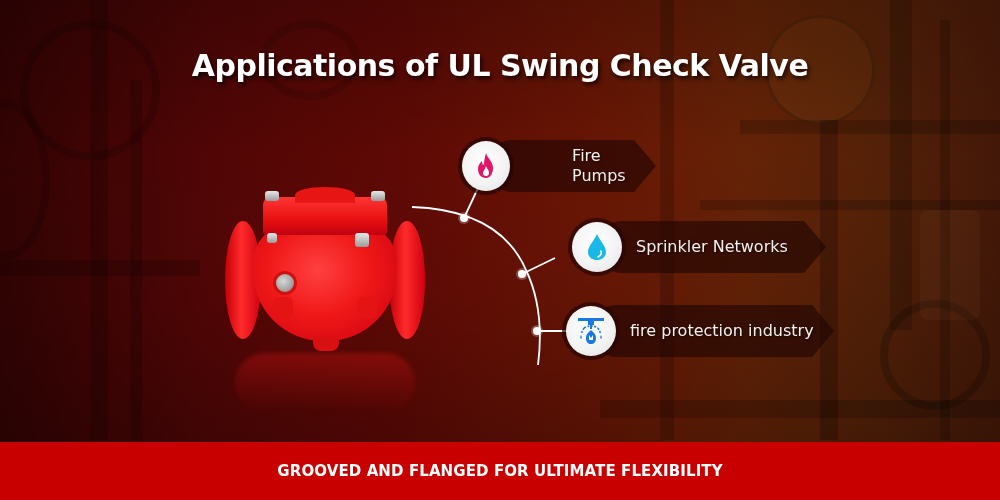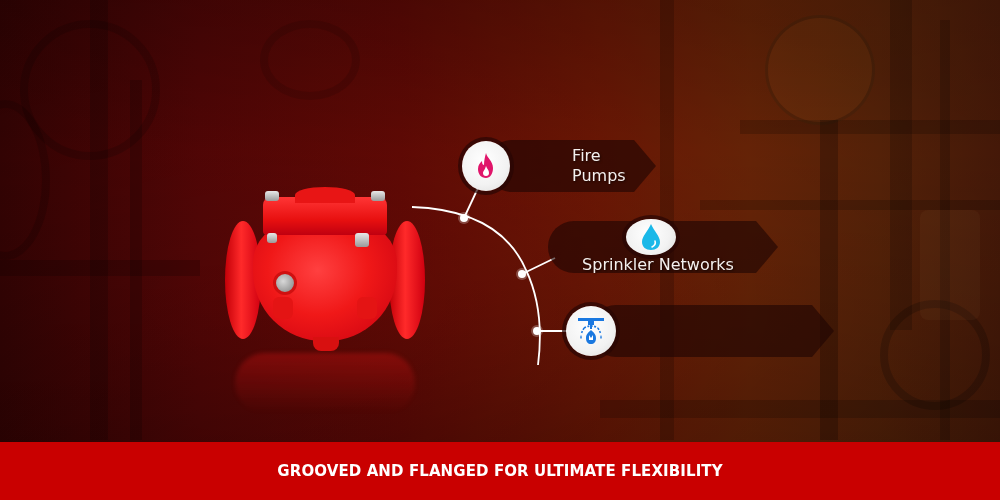--- a/index.html
+++ b/index.html
@@ -75,21 +75,21 @@
       position: relative; z-index: 2;
       margin-left: 14px;
       color: #f4f0ee;
       font-family: "DejaVu Sans", sans-serif;
       font-size: 16px;
       line-height: 20px;
       text-shadow: 1px 1px 2px rgba(0,0,0,0.5);
     }
 
     .item-1 { left: 462px; top: 138px; width: 194px; gap: 48px; }
-    .item-2 { left: 524px; top: 219px; width: 254px; flex-direction: column; }
+    .item-2 { left: 572px; top: 219px; width: 254px; }
     .item-3 { left: 566px; top: 303px; width: 268px; }
     .item-3 .app-label { font-size: 16px; line-height: 20px; }
 
     .footer {
       position: absolute; left: 0; top: 442px; width: 1000px; height: 58px;
       background: #c90000;
       display: flex; align-items: center; justify-content: center;
     }
     .footer-text {
       color: #ffffff;
@@ -118,20 +118,21 @@
     <div class="bg-pipe" style="left:700px; top:200px; width:300px; height:10px;"></div>
     <div class="bg-pipe" style="left:600px; top:400px; width:400px; height:18px;"></div>
     <div class="bg-gauge" style="left:765px; top:15px; width:110px; height:110px;"></div>
     <div class="bg-pipe" style="left:820px; top:120px; width:18px; height:320px; background:rgba(0,0,0,0.22);"></div>
     <div class="bg-ring" style="left:880px; top:300px; width:110px; height:110px; border-color:rgba(0,0,0,0.2);"></div>
     <div class="bg-pipe" style="left:920px; top:210px; width:60px; height:110px; background:rgba(220,150,90,0.08); border-radius:8px;"></div>
     <div class="bg-ring" style="left:260px; top:20px; width:100px; height:80px; border-color:rgba(0,0,0,0.12);"></div>
     <div class="bg-vignette"></div>
   </div>
 
+  <h1 class="title">Applications of UL Swing Check Valve</h1>
 
   <div class="valve">
     <div class="reflection"></div>
     <div class="flange left"></div>
     <div class="flange right"></div>
     <div class="body"></div>
     <div class="bonnet"></div>
     <div class="bonnet-top"></div>
     <div class="bolt" style="left:40px; top:6px;"></div>
     <div class="bolt" style="left:146px; top:6px;"></div>
@@ -188,20 +189,20 @@
         <path d="M9 12 Q16 8 23 12" stroke="#1a78e0" stroke-width="1.6" fill="none" stroke-dasharray="2 1.5"></path>
         <path d="M9 12 L6 18" stroke="#1a78e0" stroke-width="1.6" stroke-dasharray="2 1.5"></path>
         <path d="M23 12 L26 18" stroke="#1a78e0" stroke-width="1.6" stroke-dasharray="2 1.5"></path>
         <path d="M6 19 C5 21 5 22 6 23 C7 22 7 21 6 19 Z" fill="#1a78e0"></path>
         <path d="M26 19 C25 21 25 22 26 23 C27 22 27 21 26 19 Z" fill="#1a78e0"></path>
         <path d="M16 14 C18 16 21 18 21 22 C21 26 19 28 16 28 C13 28 11 26 11 22 C11 18 14 16 16 14 Z" fill="#1a78e0"></path>
         <path d="M14 19 L16 22 L18 19 L18 24 L14 24 Z" fill="#ffffff"></path>
       </svg>
     </div>
     <span class="app-label">
-      <br>
+      <span>fire protection industry</span><br>
     </span>
   </div>
 
   <div class="footer">
     <span class="footer-text">GROOVED AND FLANGED FOR ULTIMATE FLEXIBILITY</span>
   </div>
 </div>
 
 </body></html>

